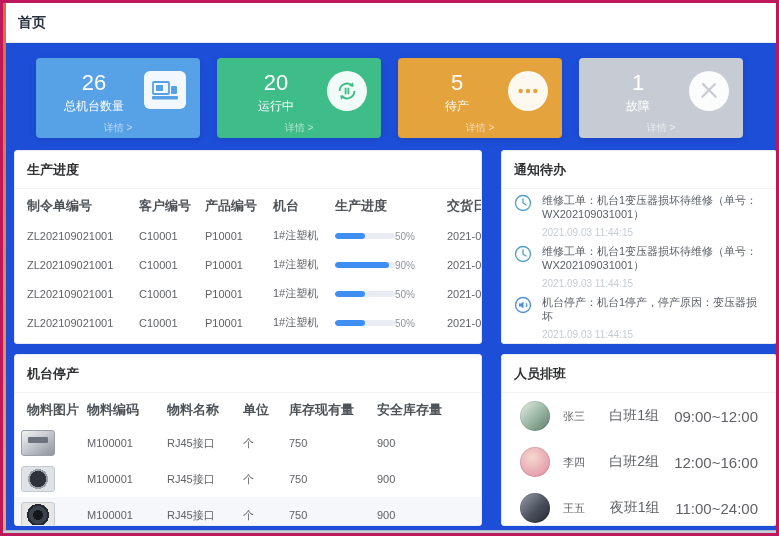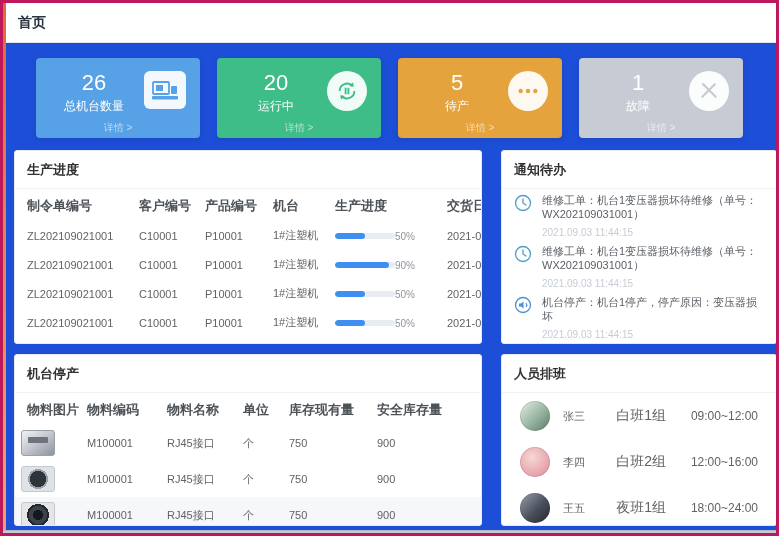--- a/index.html
+++ b/index.html
@@ -63,21 +63,21 @@
   .notif-time { font-size:10px; line-height:11px; color:#c6ccd4; margin-top:6px; }
 
   .person { display:flex; align-items:center; height:46px; padding:0 18px; }
   .avatar { width:30px; height:30px; border-radius:50%; flex:none;
     box-shadow:inset 0 0 0 1px rgba(0,0,0,.10); }
   .av-1 { background:linear-gradient(135deg,#e8efe6,#8fae9a 60%,#5d7a68); }
   .av-2 { background:radial-gradient(circle at 40% 35%,#f6d9d0,#e6a0ad 70%,#c97f92); }
   .av-3 { background:linear-gradient(135deg,#9aa0ac,#4a4f5c 55%,#23262e); }
   .p-name { width:57px; margin-left:13px; font-size:11px; color:#606266; }
   .p-shift { width:80px; font-size:14px; color:#606266; }
-  .p-time { font-size:12px; color:#606266; }
+  .p-time { font-size:15px; color:#606266; }
 
   .material { width:34px; height:26px; border-radius:3px; position:relative; }
   .img-rj45 { background:linear-gradient(145deg,#f2f3f5 0%,#c7cad1 45%,#8e939d 100%);
     border:1px solid #9aa0a8; }
   .img-rj45::after { content:""; position:absolute; left:6px; top:6px; right:6px; height:6px;
     background:#6d727c; border-radius:1px; }
   .img-conn { background-color:#dfe3e8;
     background-image:radial-gradient(circle,#2f343b 0 8px,#9aa1ab 8px 10px,rgba(0,0,0,0) 10px);
     border:1px solid #c4c9d0; }
   .img-speaker { background-color:#e6e6e6;
@@ -364,20 +364,20 @@
         <div class="person">
           <span class="avatar av-2"></span>
           <span class="p-name">李四</span>
           <span class="p-shift">白班2组</span>
           <span class="p-time">12:00~16:00</span>
         </div>
         <div class="person">
           <span class="avatar av-3"></span>
           <span class="p-name">王五</span>
           <span class="p-shift">夜班1组</span>
-          <span class="p-time">18:00~24:00</span>
+          <span class="p-time">11:00~24:00</span>
         </div>
 
       </section>
 
     </div>
   </main>
 </div>
 
 </body></html>

